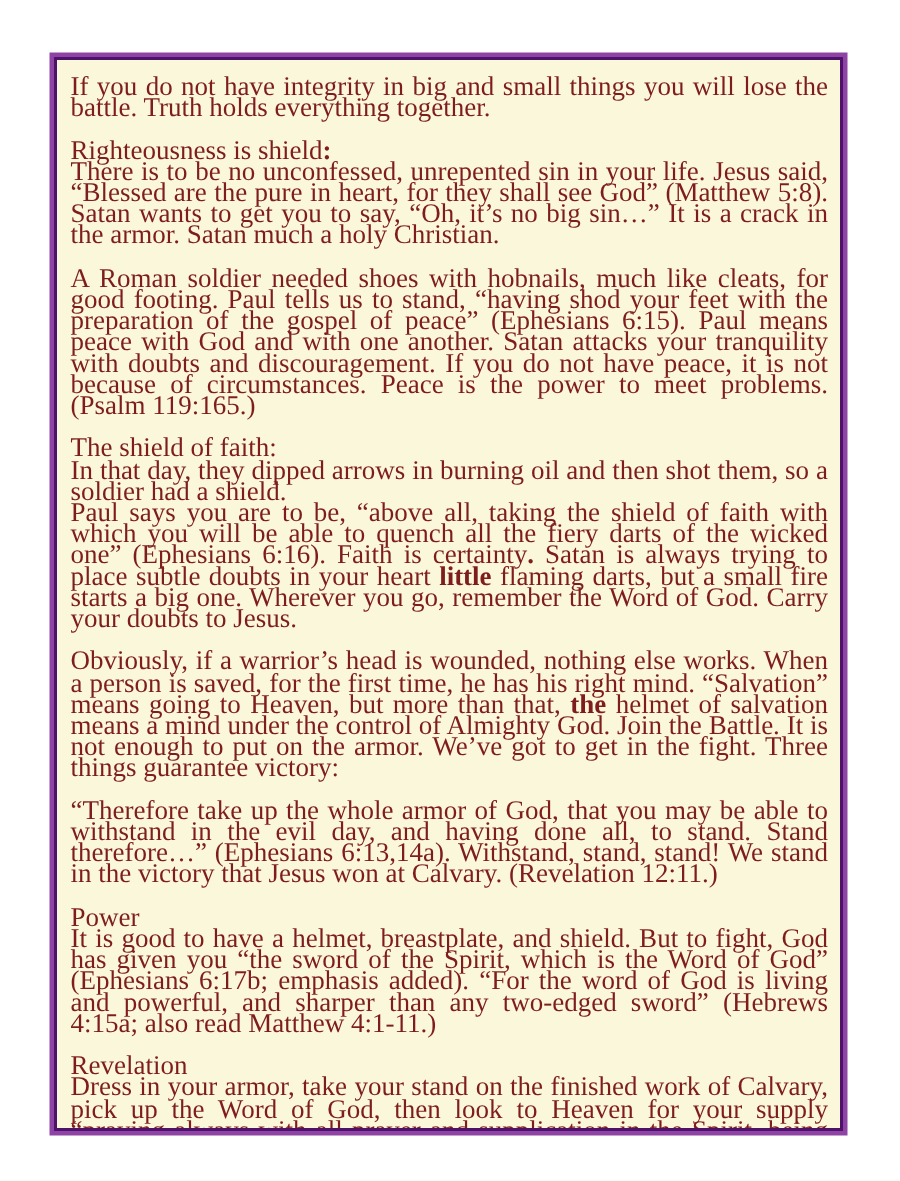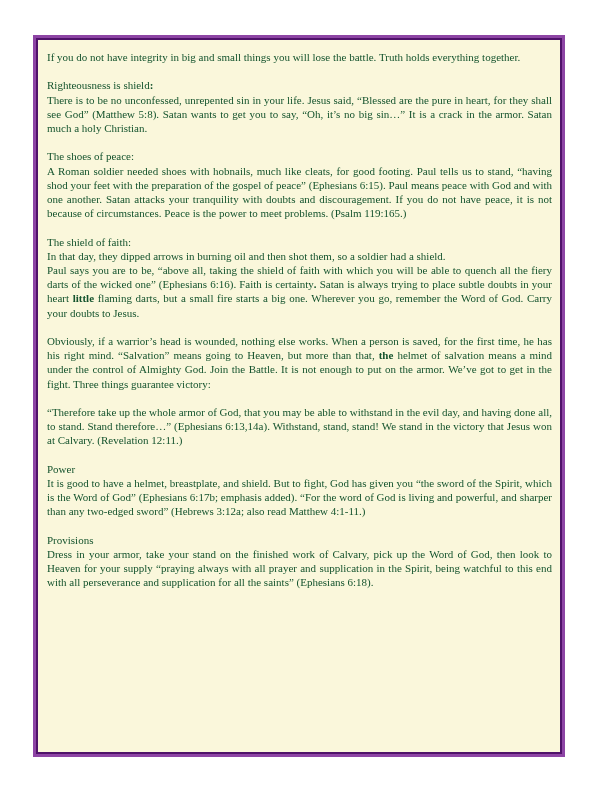--- a/index.html
+++ b/index.html
@@ -18,23 +18,23 @@
   .doc-paper {
     width: 100%; height: 100%;
     box-sizing: border-box;
     border: 2px solid #4f1269;
     background: #faf7db;
     padding: 10px 8px 0 9px;
     overflow: hidden;
   }
   p {
     margin: 0;
-    font-size: 11px;
+    font-size: 18px;
     line-height: 14.2px;
-    color: #14532d;
+    color: #7f1d1d;
   }
   .section { margin-top: 14.2px; }
   .section:first-child { margin-top: 0; }
   .para { text-align: justify; }
   .heading { text-align: left; }
   .b { font-weight: bold; }
 </style>
 </head>
 <body>
 
@@ -42,36 +42,35 @@
   <div class="doc-paper">
     <div id="content">
         <div class="section">
           <p class="para"><span>If you do not have integrity in big and small things you will lose the battle. Truth holds everything together.</span></p>
         </div>
         <div class="section">
           <p class="heading"><span>Righteousness is shield</span><span class="b">:</span></p>
           <p class="para"><span>There is to be no unconfessed, unrepented sin in your life. Jesus said, “Blessed are the pure in heart, for they shall see God” (Matthew 5:8). Satan wants to get you to say, “Oh, it’s no big sin…” It is a crack in the armor.  Satan much a holy Christian.</span></p>
         </div>
         <div class="section">
-          <p class="heading"><span>The shoes of peace:</span></p>
           <p class="para"><span>A Roman soldier needed shoes with hobnails, much like cleats, for good footing.  Paul tells us to stand, “having shod your feet with the preparation of the gospel of peace” (Ephesians 6:15). Paul means peace with God and with one another.  Satan attacks your tranquility with doubts and discouragement. If you do not have peace, it is not because of circumstances. Peace is the power to meet problems. (Psalm 119:165.)</span></p>
         </div>
         <div class="section">
           <p class="heading"><span>The shield of faith:</span></p>
           <p class="para"><span>In that day, they dipped arrows in burning oil and then shot them, so a soldier had a shield.</span><br><span>Paul says you are to be, “above all, taking the shield of faith with which you will be able to quench all the fiery darts of the wicked one” (Ephesians 6:16). Faith is certainty</span><span class="b">.</span><span> Satan is always trying to place subtle doubts in your heart </span><span class="b">little</span><span> flaming darts, but a small fire starts a big one.  Wherever you go, remember the Word of God. Carry your doubts to Jesus.</span></p>
         </div>
         <div class="section">
           <p class="para"><span>Obviously, if a warrior’s head is wounded, nothing else works.  When a person is saved, for the first time, he has his right mind. “Salvation” means going to Heaven, but more than that, </span><span class="b">the</span><span> helmet of salvation means a mind under the control of Almighty God.  Join the Battle. It is not enough to put on the armor. We’ve got to get in the fight. Three things guarantee victory:</span></p>
         </div>
         <div class="section">
           <p class="para"><span>“Therefore take up the whole armor of God, that you may be able to withstand in the evil day, and having done all, to stand. Stand therefore…” (Ephesians 6:13,14a). Withstand, stand, stand! We stand in the victory that Jesus won at Calvary. (Revelation 12:11.)</span></p>
         </div>
         <div class="section">
           <p class="heading"><span>Power</span></p>
-          <p class="para"><span>It is good to have a helmet, breastplate, and shield. But to fight, God has given you “the sword of the Spirit, which is the Word of God” (Ephesians 6:17b; emphasis added).  “For the word of God is living and powerful, and sharper than any two-edged sword” (Hebrews 3:12a; also read Matthew 4:1-11.)</span></p>
+          <p class="para"><span>It is good to have a helmet, breastplate, and shield. But to fight, God has given you “the sword of the Spirit, which is the Word of God” (Ephesians 6:17b; emphasis added).  “For the word of God is living and powerful, and sharper than any two-edged sword” (Hebrews 4:15a; also read Matthew 4:1-11.)</span></p>
         </div>
         <div class="section">
-          <p class="heading"><span>Provisions</span></p>
+          <p class="heading"><span>Revelation</span></p>
           <p class="para"><span>Dress in your armor, take your stand on the finished work of Calvary, pick up the Word of God, then look to Heaven for your supply “praying always with all prayer and supplication in the Spirit, being watchful to this end with all perseverance and supplication for all the saints” (Ephesians 6:18).</span></p>
         </div>
       </div>
   </div>
 </div>
 
 </body></html>

